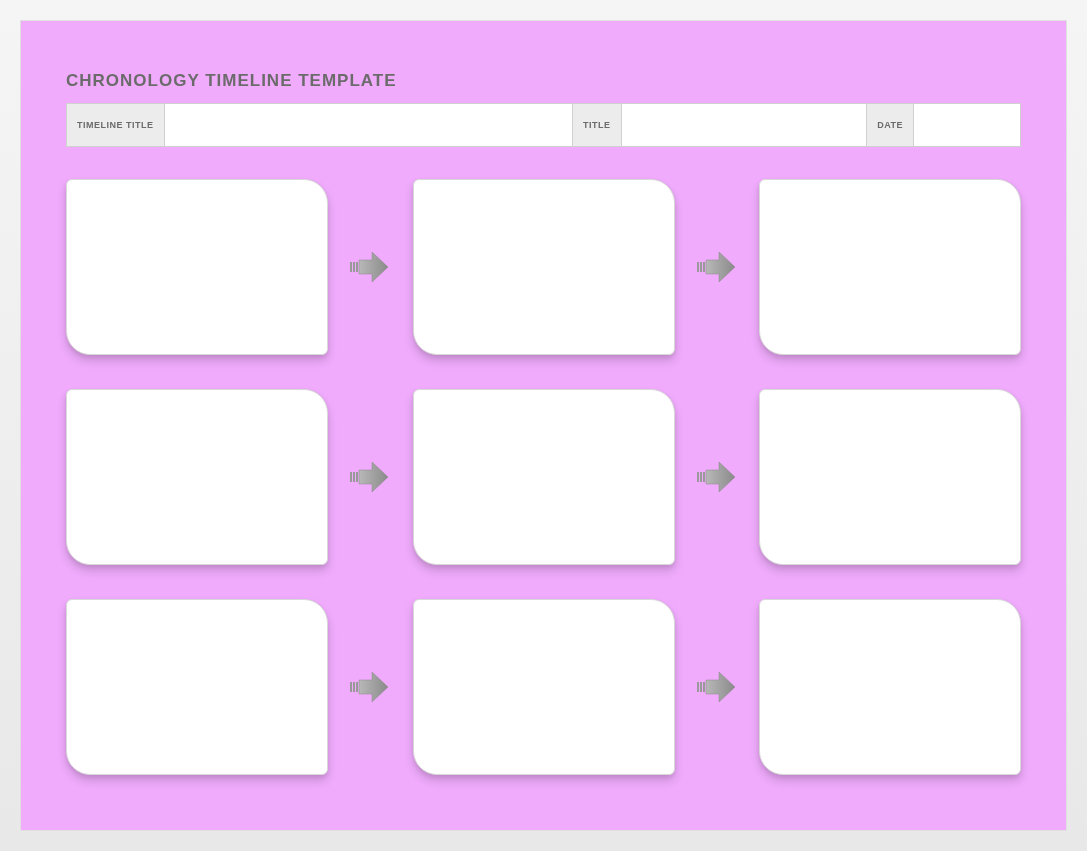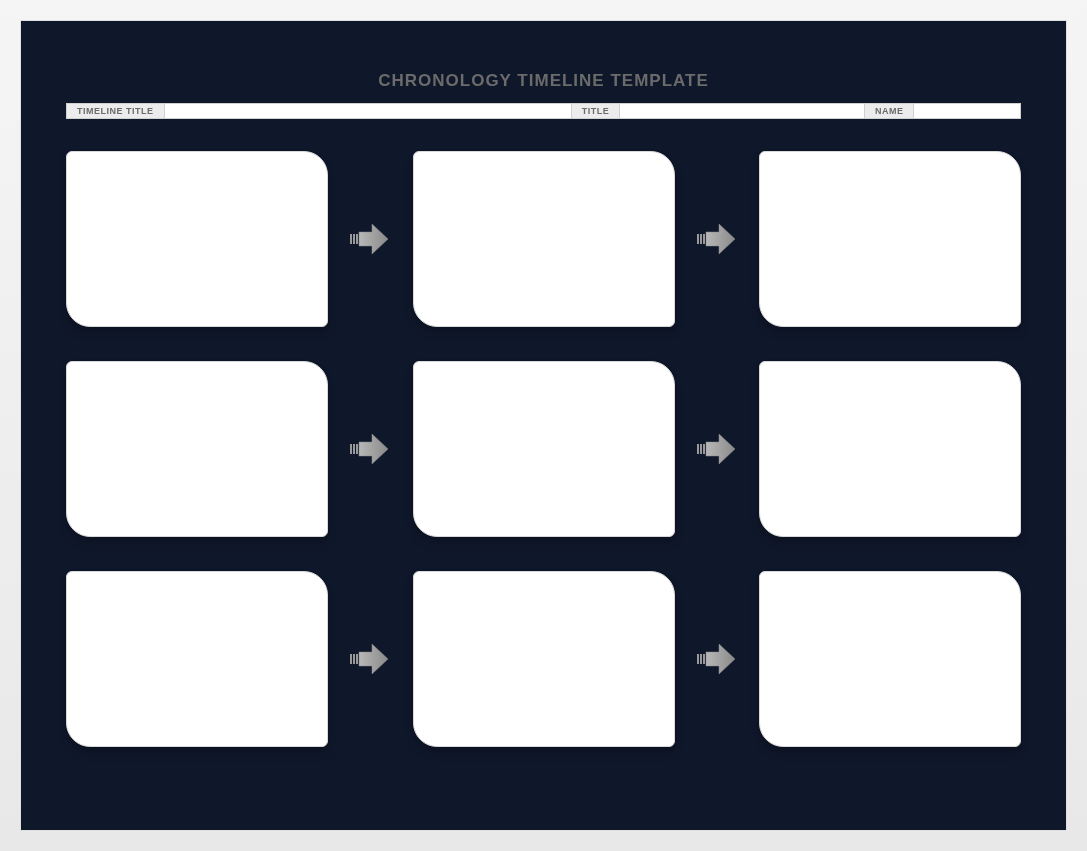--- a/index.html
+++ b/index.html
@@ -7,39 +7,38 @@
       margin: 0;
       padding: 0;
     }
     body {
       background: linear-gradient(180deg, #f5f5f5 0%, #e8e8e8 100%);
       font-family: Arial, Helvetica, sans-serif;
       padding: 20px;
       min-height: 851px;
     }
     .page {
-      background: #0f172a;
+      background: #f0abfc;
       width: 1047px;
       height: 811px;
       margin: 0 auto;
       border: 1px solid #e0e0e0;
       padding: 50px 45px 30px 45px;
-      text-align: center;
     }
     .title {
       font-size: 17px;
       font-weight: bold;
       letter-spacing: 1px;
       color: #6b6b6b;
       margin-bottom: 12px;
     }
     .header-row {
       display: flex;
       border: 1px solid #d0d0d0;
-      height: 16px;
+      height: 44px;
       margin-bottom: 32px;
     }
     .header-label {
       background: #ececec;
       border-right: 1px solid #d0d0d0;
       display: flex;
       align-items: center;
       padding: 0 10px;
       font-size: 9px;
       font-weight: bold;
@@ -88,21 +87,21 @@
 <body>
 
 <div class="page">
   <div class="title">CHRONOLOGY TIMELINE TEMPLATE</div>
 
   <div class="header-row">
     <div class="header-label">TIMELINE TITLE</div>
     <div class="header-input title-input"></div>
     <div class="header-label">TITLE</div>
     <div class="header-input name-input"></div>
-    <div class="header-label">NAME</div>
+    <div class="header-label">DATE</div>
     <div class="header-input date-input"></div>
   </div>
 
   <div class="rows-container">
     <div class="box-row">
       <div class="box"></div>
       <div class="arrow">
         <svg viewBox="0 0 40 34">
           <defs>
               <linearGradient id="g1" x1="0%" y1="0%" x2="100%" y2="0%">

